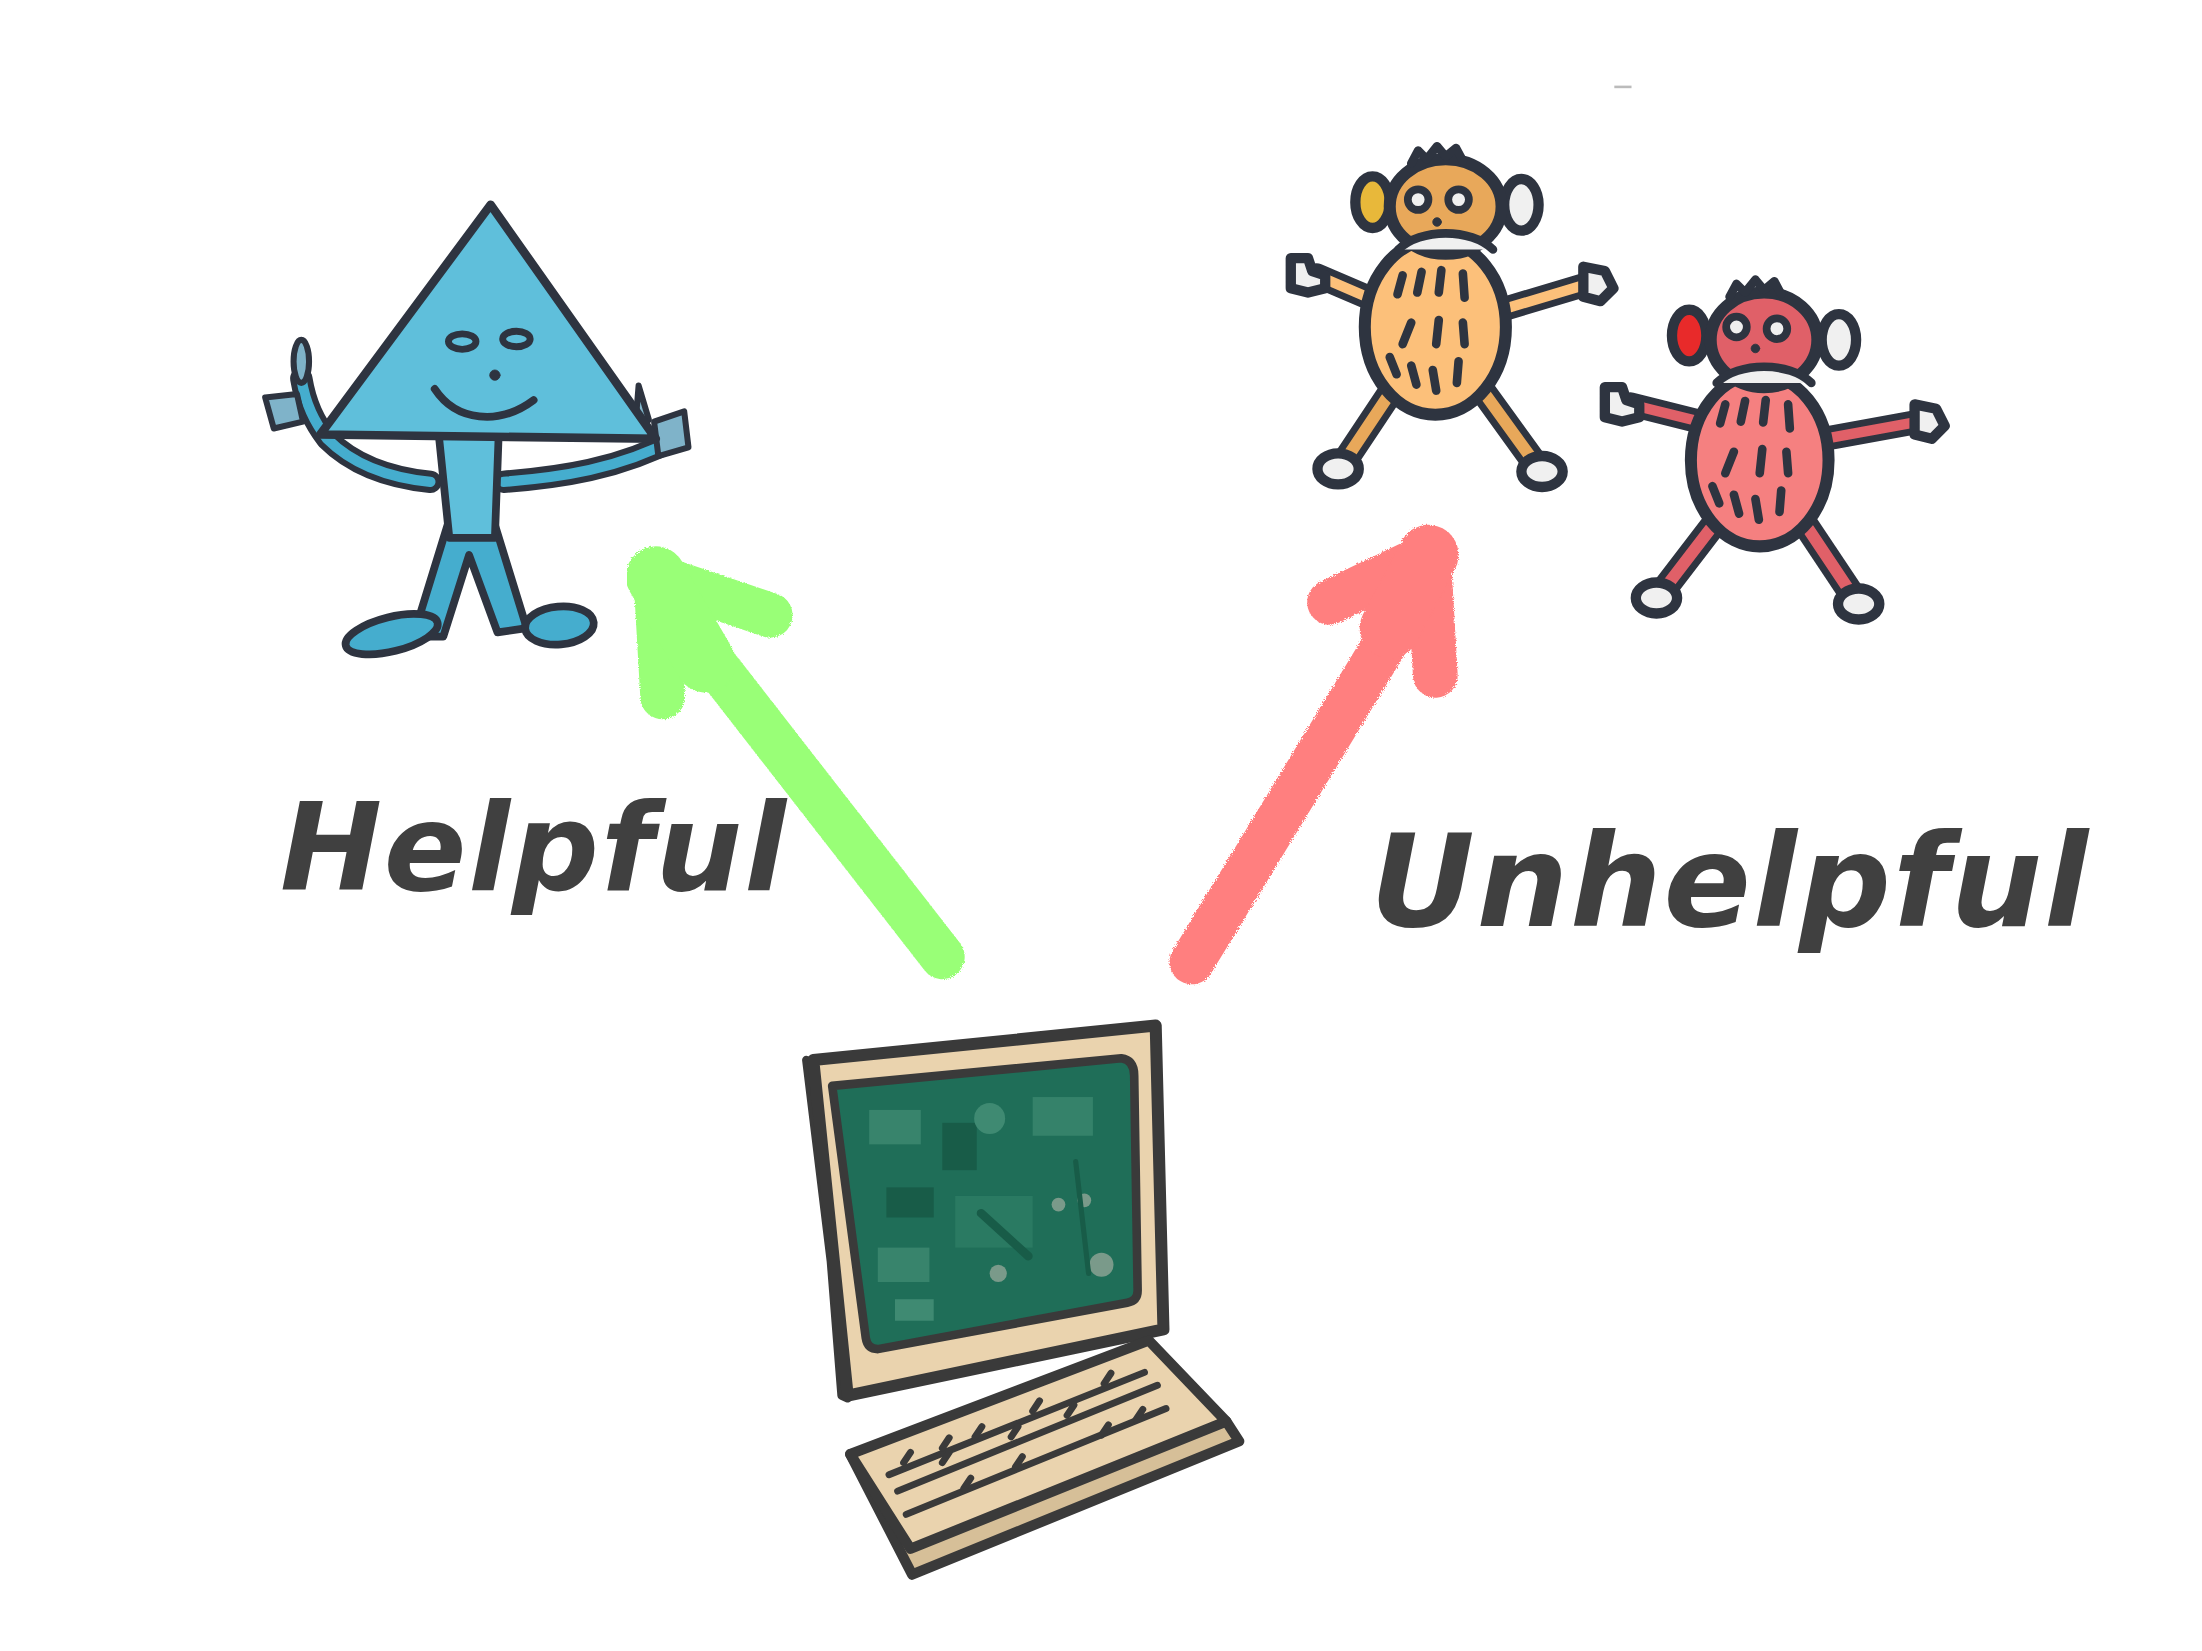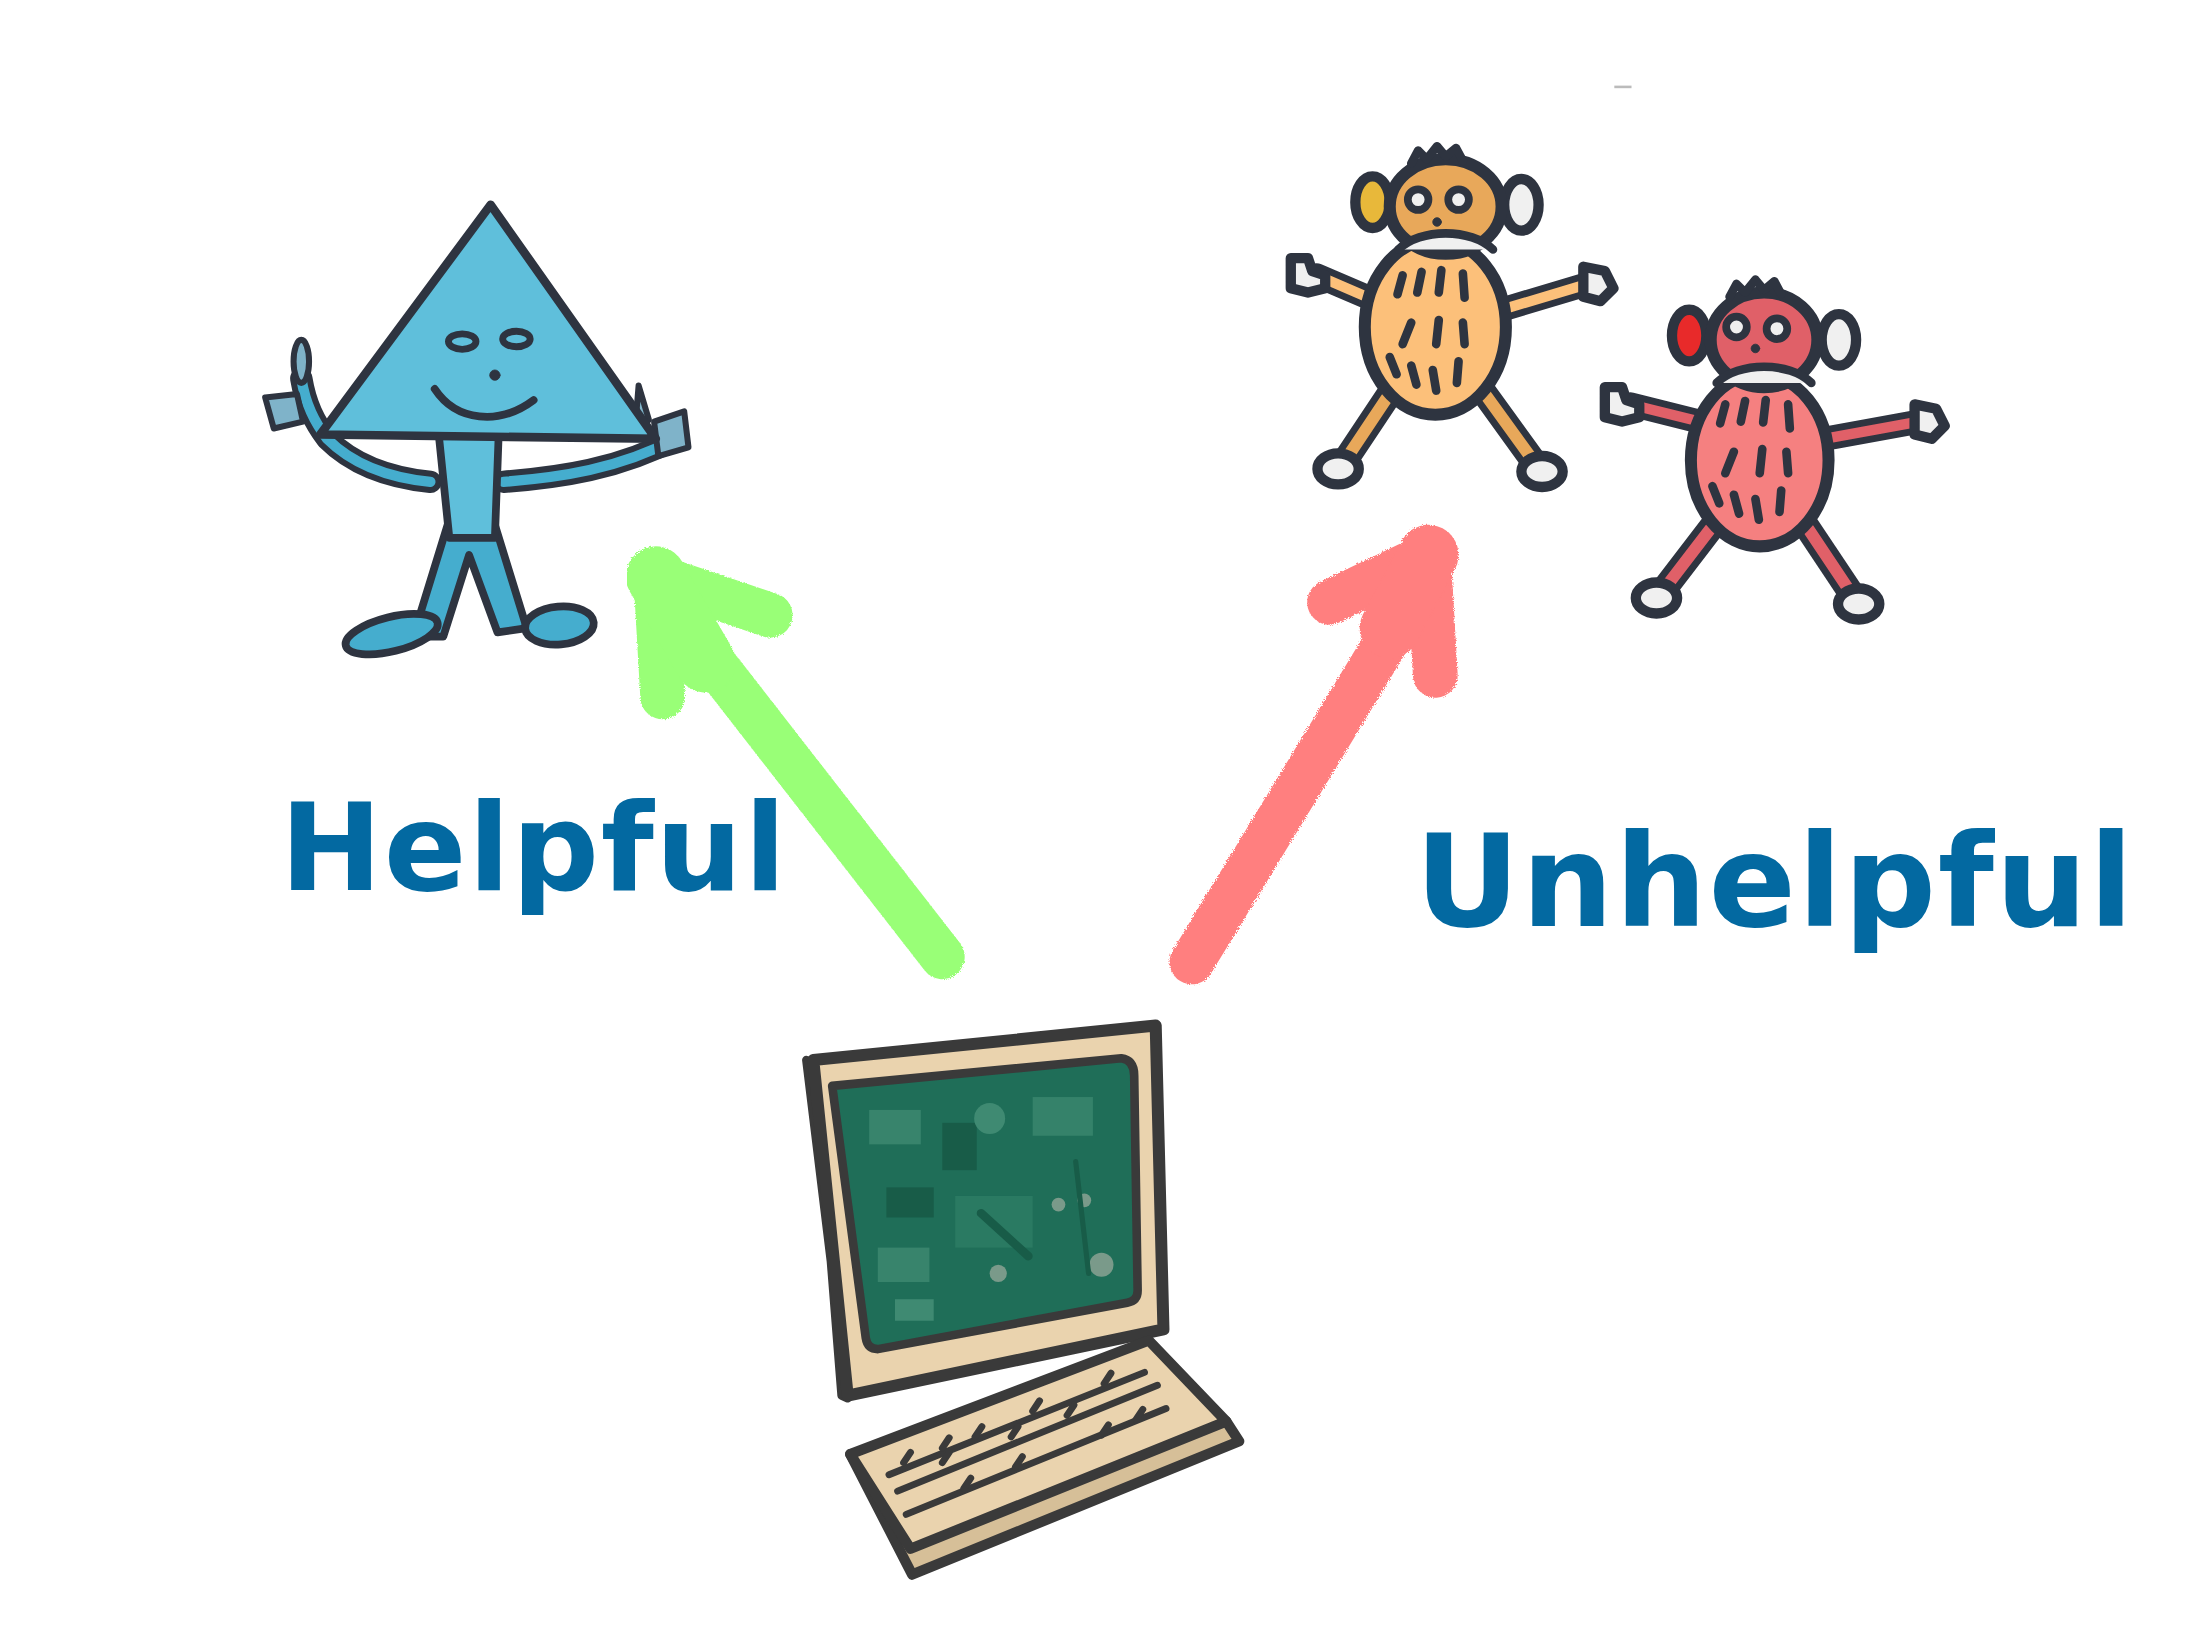--- a/index.html
+++ b/index.html
@@ -2,27 +2,28 @@
 <html style="font-size:13.8px"><head>
 <meta charset="utf-8">
 <style>
   html, body { margin: 0; padding: 0; background: #ffffff; }
   body { width: 2203px; height: 1652px; position: relative; overflow: hidden; font-family: "DejaVu Sans", sans-serif; }
   #canvas { position: absolute; left: 0; top: 0; width: 2203px; height: 1652px; }
   .label {
     position: absolute;
     font-family: "DejaVu Sans", sans-serif;
     font-weight: bold;
-    color: #0369a1;
+    font-style: italic;
+    color: #404040;
     letter-spacing: 1.7px;
     white-space: nowrap;
     line-height: 1;
   }
   #label-helpful { left: 280px; top: 787px; font-size: 122px; }
-  #label-unhelpful { left: 1415px; top: 817px; font-size: 129px; }
+  #label-unhelpful { left: 1370px; top: 817px; font-size: 129px; }
 </style>
 </head>
 <body>
 
 <svg id="canvas" viewBox="0 0 2560 1920" xmlns="http://www.w3.org/2000/svg">
   <defs>
     <filter id="chalk" x="-10%" y="-10%" width="120%" height="120%">
       <feTurbulence type="fractalNoise" baseFrequency="0.9" numOctaves="2" result="n"></feTurbulence>
       <feDisplacementMap in="SourceGraphic" in2="n" scale="5"></feDisplacementMap>
     </filter>

